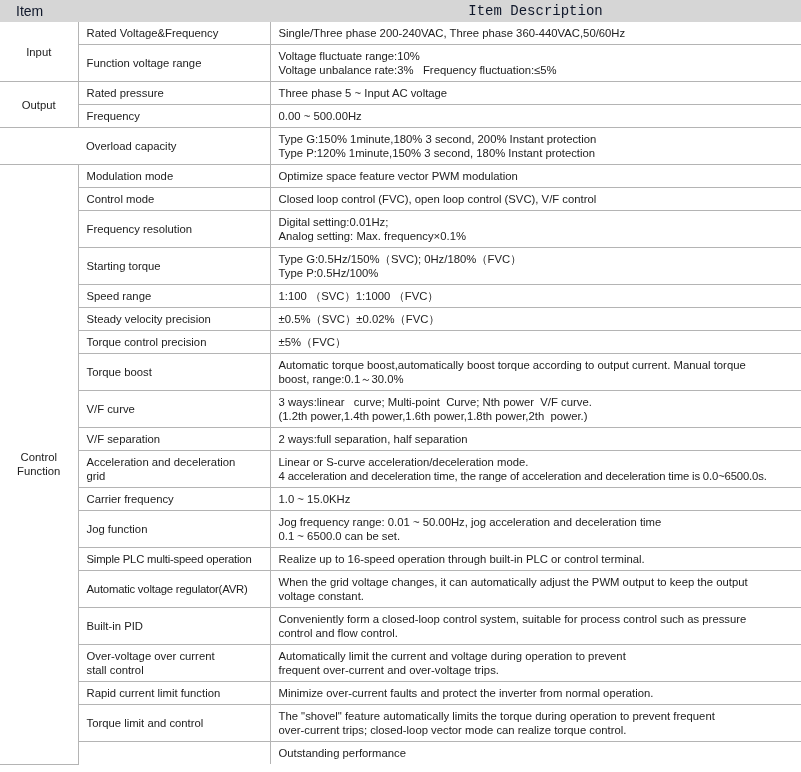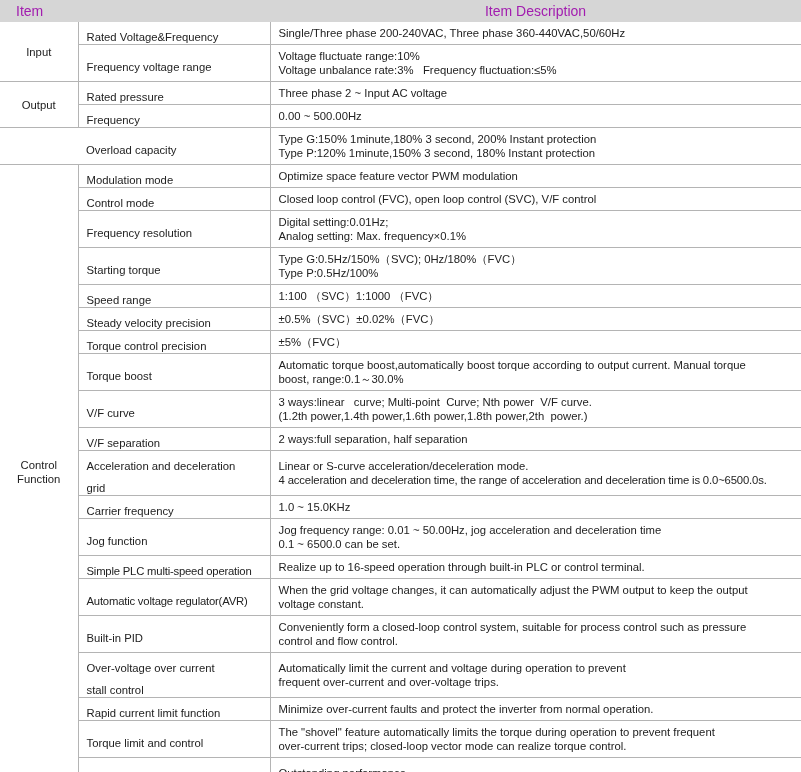--- a/index.html
+++ b/index.html
@@ -7,45 +7,45 @@
   table.spec { border-collapse: collapse; width: 801px; table-layout: fixed; }
   table.spec col.c-group { width: 78px; }
   table.spec col.c-item { width: 192px; }
   table.spec col.c-desc { width: 531px; }
   table.spec th {
     background: #d6d6d6;
     font-weight: normal;
     font-size: 14px;
     height: 22px;
     padding: 0;
-    color: #a21caf;
+    color: #0f172a;
   }
   table.spec th.h-item { text-align: left; padding-left: 16px; }
-  table.spec th.h-desc { text-align: center; }
+  table.spec th.h-desc { text-align: center; font-family: Liberation Mono, monospace; }
   table.spec td {
     font-size: 11.3px;
     line-height: 14px;
     padding: 0 8px 0 8px;
     vertical-align: middle;
     border-bottom: 1px solid #b4b4b4;
     color: #222;
   }
   table.spec td.group {
     text-align: center;
     border-right: 1px solid #b4b4b4;
     padding: 0 4px;
   }
   table.spec td.group.blank { border-right: none; }
   table.spec td.item { border-right: 1px solid #b4b4b4; padding-left: 8px; }
   table.spec td.desc { }
   tr.r1 td { height: 22px; }
   tr.r2 td { height: 36px; }
   tr.last td { border-bottom: none; }
   td.desc span.line { display: block; white-space: nowrap; }
-  td.item span.line { display: block; margin-top: 8px; }
+  td.item span.line { display: block; }
 </style>
 </head>
 <body>
 
 <table class="spec">
   <colgroup>
       <col class="c-group">
       <col class="c-item">
       <col class="c-desc">
     </colgroup>
@@ -60,34 +60,34 @@
       <td class="group" rowspan="2">Input</td>
       <td class="item">
           <span class="line">Rated Voltage&amp;Frequency</span>
         </td>
       <td class="desc">
           <span class="line">Single/Three phase 200-240VAC, Three phase 360-440VAC,50/60Hz</span>
         </td>
     </tr>
     <tr class="r2">
       <td class="item">
-          <span class="line">Frequency voltage range</span>
+          <span class="line">Function voltage range</span>
         </td>
       <td class="desc">
           <span class="line">Voltage fluctuate range:10%</span>
           <span class="line" style="white-space:pre">Voltage unbalance rate:3%   Frequency fluctuation:≤5%</span>
         </td>
     </tr>
     <tr class="r1">
       <td class="group" rowspan="2">Output</td>
       <td class="item">
           <span class="line">Rated pressure</span>
         </td>
       <td class="desc">
-          <span class="line">Three phase 2 ~ Input AC voltage</span>
+          <span class="line">Three phase 5 ~ Input AC voltage</span>
         </td>
     </tr>
     <tr class="r1">
       <td class="item">
           <span class="line">Frequency</span>
         </td>
       <td class="desc">
           <span class="line">0.00 ~ 500.00Hz</span>
         </td>
     </tr>

